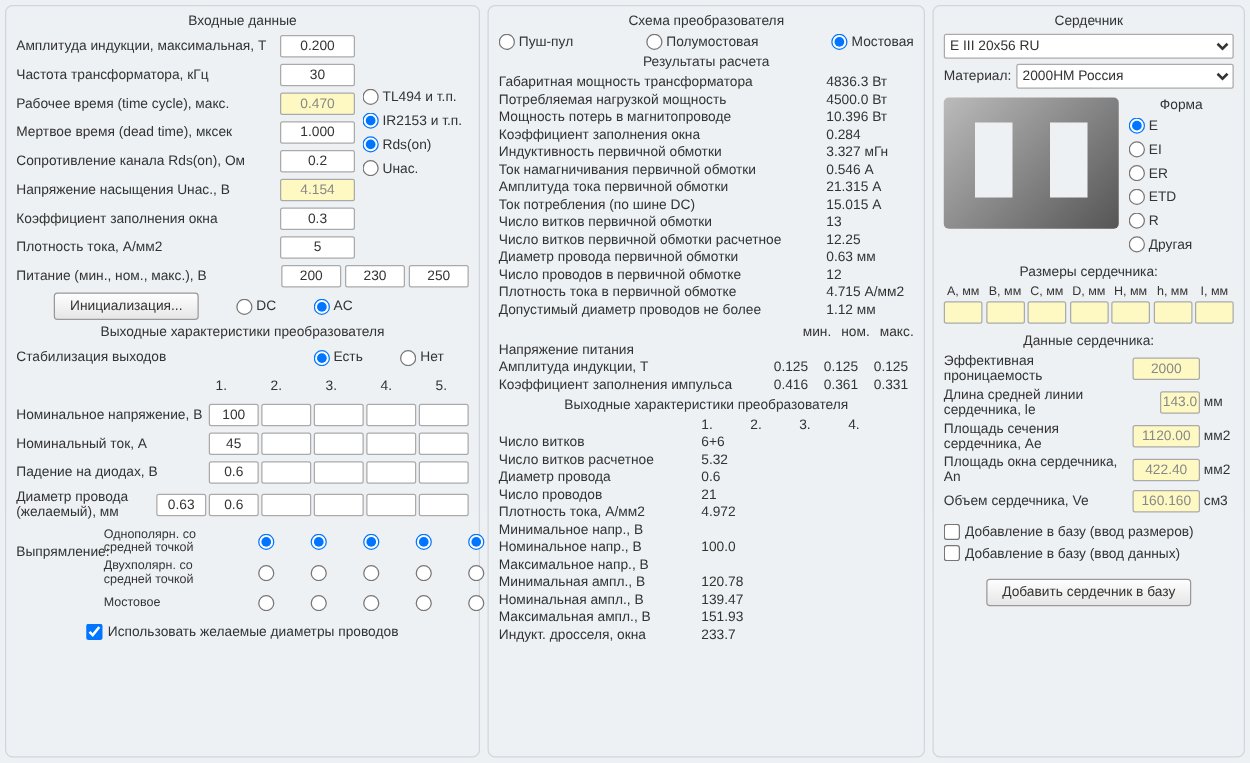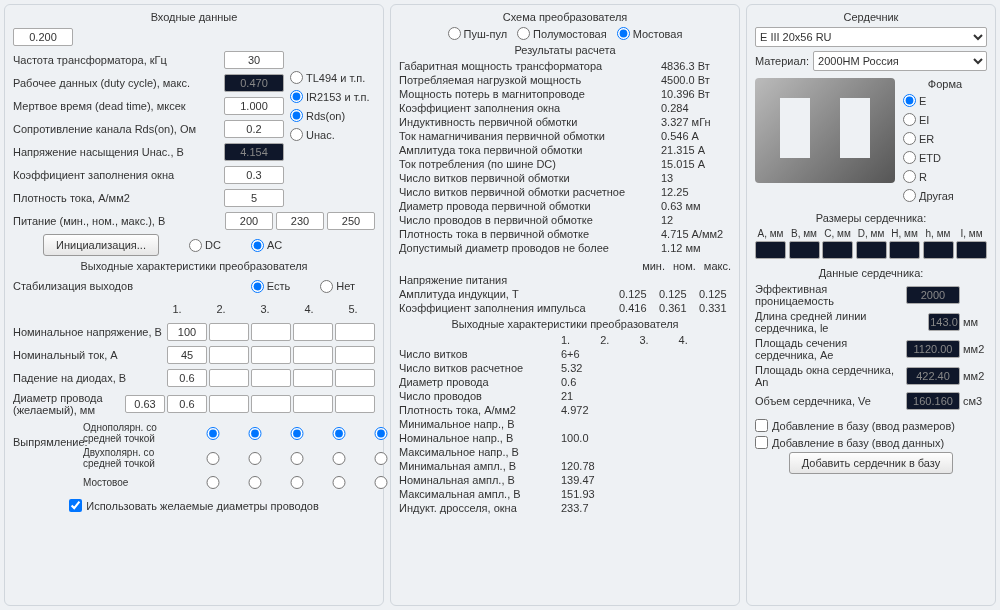--- a/index.html
+++ b/index.html
@@ -5,25 +5,25 @@
 *{box-sizing:border-box;margin:0;padding:0;font-family:Arial,sans-serif;font-size:11px;color:#333}
 body{width:1000px;height:610px;background:#eef1f4;display:flex;gap:6px;padding:4px}
 .panel{background:#eef1f4;border:1px solid #d0d6dc;border-radius:6px;padding:6px 8px;flex-shrink:0}
 .col1{width:380px}
 .col2{width:350px}
 .col3{width:250px}
 .hdr{text-align:center;font-weight:normal;margin-bottom:4px}
 .row{display:flex;align-items:center;margin-bottom:3px;min-height:20px}
 .lbl{flex:1}
 input[type=text]{width:48px;height:18px;border:1px solid #aaa;border-radius:2px;text-align:center;background:#fff;font-size:11px}
-input.dis{background:#0f172a;color:#888}
+input.dis{background:#fef9c3;color:#888}
 input.w60{width:60px}
 select{height:20px;border:1px solid #aaa;border-radius:2px;background:#fff;font-size:11px;width:100%}
 button{height:22px;padding:0 12px;border:1px solid #999;border-radius:3px;background:linear-gradient(#fefefe,#e6e6e6);font-size:11px;cursor:pointer}
-.radio-group{display:flex;gap:10px;justify-content:center;margin-bottom:4px}
+.radio-group{display:flex;gap:10px;justify-content:space-between;margin-bottom:4px}
 .rad{display:flex;align-items:center;gap:3px}
 .sub-hdr{text-align:center;margin:4px 0}
 .cols-hdr{display:flex}
 .cols-hdr span{width:44px;text-align:center}
 .grid5{display:flex;gap:2px}
 .grid5 input{width:40px}
 .core-img{width:140px;height:105px;background:linear-gradient(135deg,#bbb,#555);border-radius:4px;position:relative;margin:4px 0}
 .core-img::before{content:"";position:absolute;width:30px;height:60px;background:#eef1f4;top:20px;left:25px}
 .core-img::after{content:"";position:absolute;width:30px;height:60px;background:#eef1f4;top:20px;right:25px}
 .szrow{display:flex;gap:2px;justify-content:space-between}
@@ -34,28 +34,29 @@
 .chk{display:flex;align-items:center;gap:4px}
 </style>
 </head>
 <body>
 
 <div class="panel col1">
   <div class="hdr">Входные данные</div>
   <div style="display:flex;gap:6px">
     <div style="flex:1">
       <div class="row">
+          <span class="lbl">Амплитуда индукции, максимальная, Т</span>
           <input type="text" class="w60" value="0.200" style="">
         </div>
       <div class="row">
           <span class="lbl">Частота трансформатора, кГц</span>
           <input type="text" class="w60" value="30" style="">
         </div>
       <div class="row">
-          <span class="lbl">Рабочее данных (duty cycle), макс.</span>
+          <span class="lbl">Рабочее время (time cycle), макс.</span>
           <input type="text" class="w60 dis" value="0.470" style="">
         </div>
       <div class="row">
           <span class="lbl">Мертвое время (dead time), мксек</span>
           <input type="text" class="w60" value="1.000" style="">
         </div>
       <div class="row">
           <span class="lbl">Сопротивление канала Rds(on), Ом</span>
           <input type="text" class="w60" value="0.2" style="">
         </div>
@@ -472,14 +473,14 @@
       </div>
     </div>
   <div class="chk" style="margin-top:8px">
       <input type="checkbox" style="">
       <span>Добавление в базу (ввод размеров)</span>
     </div>
   <div class="chk" style="margin-top:4px">
       <input type="checkbox" style="">
       <span>Добавление в базу (ввод данных)</span>
     </div>
-  <div style="text-align:center;margin-top:3px"><button>Добавить сердечник в базу</button></div>
+  <div style="text-align:center;margin-top:14px"><button>Добавить сердечник в базу</button></div>
 </div>
 
 </body></html>

